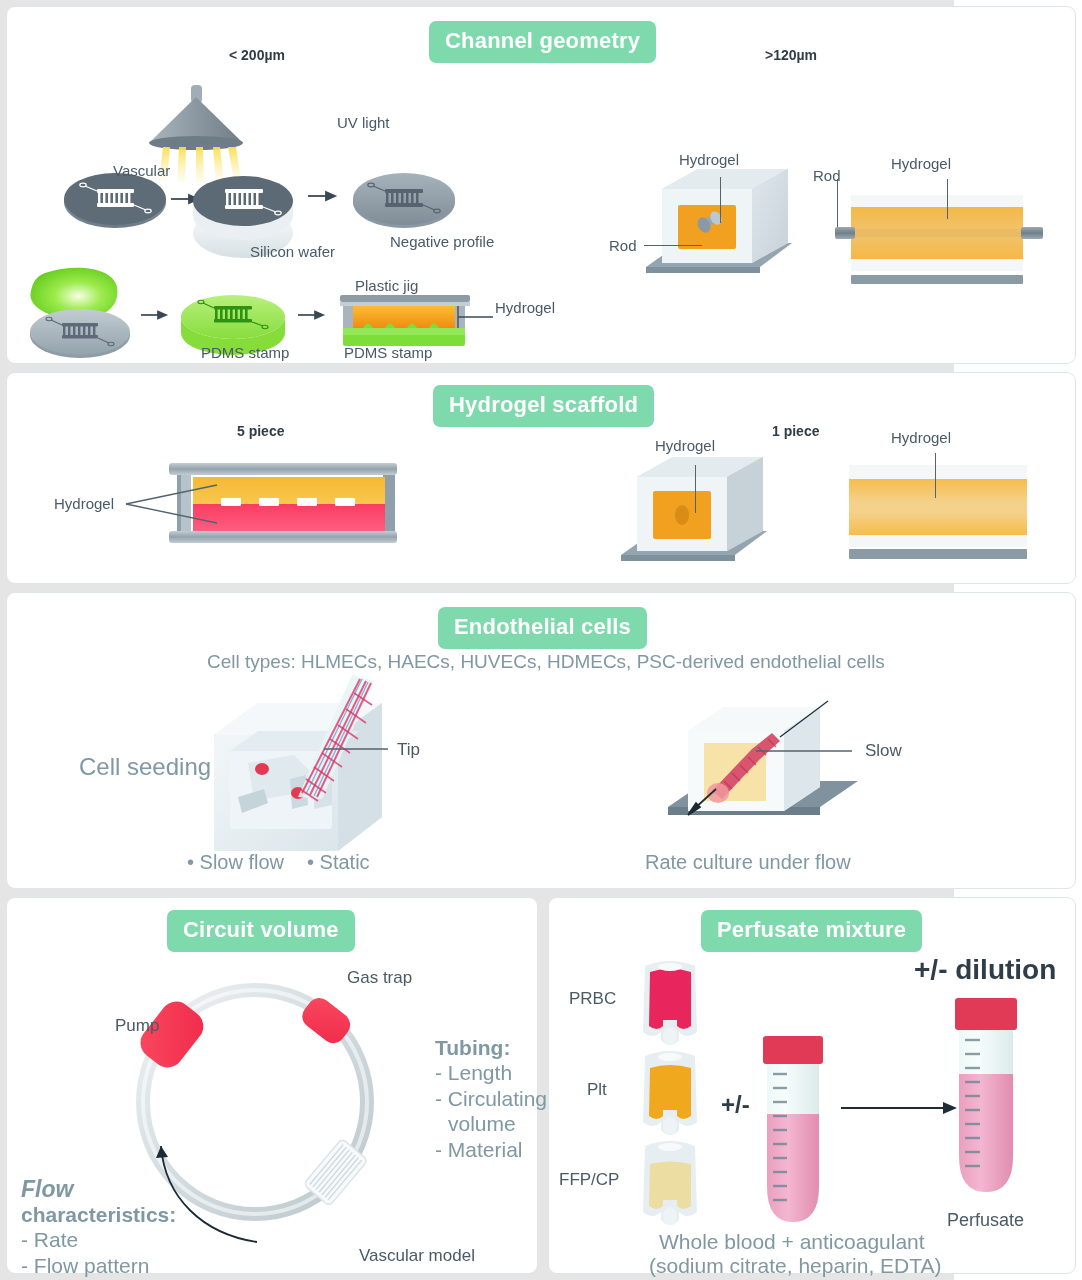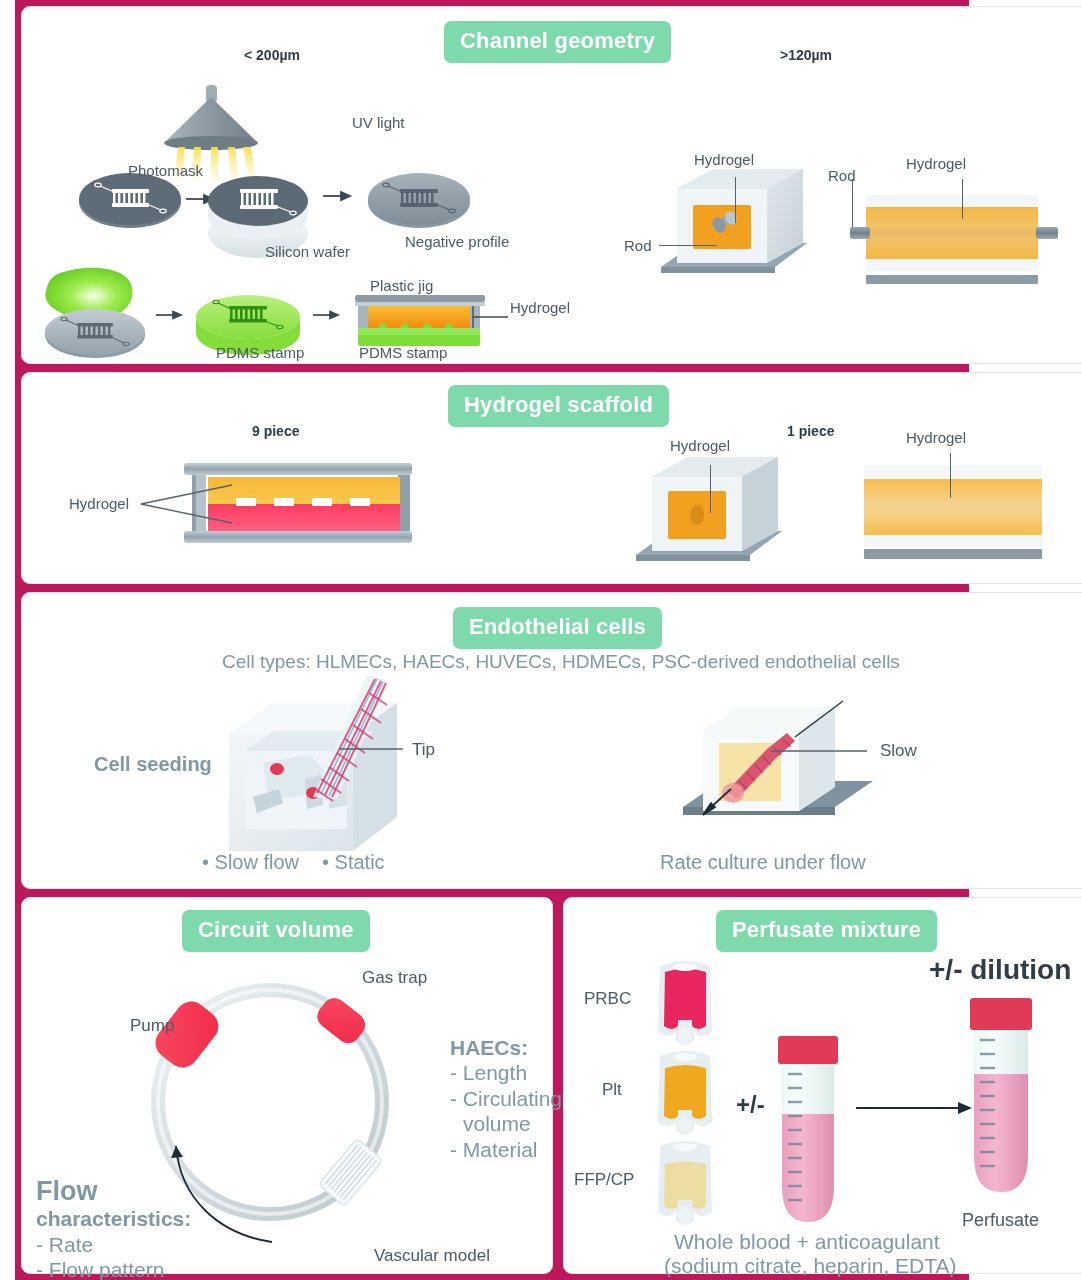--- a/index.html
+++ b/index.html
@@ -2,21 +2,21 @@
 <html><head>
 <meta charset="utf-8">
 <style>
   * { box-sizing: border-box; margin: 0; padding: 0; }
   html, body {
     width: 1082px; height: 1280px;
     background: #ffffff;
     font-family: "Liberation Sans", sans-serif;
     overflow: hidden;
   }
-  .page { position: relative; width: 954px; height: 1280px; background:#be185d;margin-left:15px; }
+  .page { position: relative; width: 954px; height: 1280px; background:#e5e5e5; }
 
   .panel {
     position: absolute;
     background: #ffffff;
     border: 1.6px solid #dfe5e8;
     border-radius: 9px;
   }
   #panel-channel   { left: 6px;   top: 6px;    width: 1070px; height: 358px; }
   #panel-scaffold  { left: 6px;   top: 372px;  width: 1070px; height: 212px; }
   #panel-endo      { left: 6px;   top: 592px;  width: 1070px; height: 297px; }
@@ -168,21 +168,21 @@
           <rect x="318" y="118" width="38" height="4" rx="1"></rect>
         </g>
         <path d="M318 106 L306 101" stroke="#56646f" stroke-width="1.3" fill="none"></path>
         <ellipse cx="304" cy="100" rx="3.2" ry="1.8" fill="none" stroke="#56646f" stroke-width="1.2"></ellipse>
         <path d="M356 120 L368 125" stroke="#56646f" stroke-width="1.3" fill="none"></path>
         <ellipse cx="370" cy="126" rx="3.2" ry="1.8" fill="none" stroke="#56646f" stroke-width="1.2"></ellipse>
       </g>
     </svg>
 
     <div class="lbl" style="left:330px; top:107px;">UV light</div>
-    <div class="lbl" style="left:106px; top:155px;">Photomask</div>
+    <div class="lbl" style="left:106px; top:155px;">Vascular</div>
     <div class="lbl" style="left:243px; top:236px;">Silicon wafer</div>
     <div class="lbl" style="left:383px; top:226px;">Negative profile</div>
 
     <svg style="left:8px; top:258px;" width="540" height="100" viewBox="0 0 540 100">
       <defs>
         <radialGradient id="blobG" cx=".55" cy=".55" r=".6">
           <stop offset="0" stop-color="#f6ffe6"></stop>
             <stop offset=".45" stop-color="#9ceb4c"></stop>
           <stop offset="1" stop-color="#66cc1e"></stop>
         </radialGradient>
@@ -339,21 +339,21 @@
     <div class="leader leader-v" style="left:940px; top:172px; height:40px;"></div>
     <div class="lbl" style="left:884px; top:148px;">Hydrogel</div>
     <div class="leader leader-v" style="left:830px; top:172px; height:48px;"></div>
     <div class="lbl" style="left:806px; top:160px;">Rod</div>
   </div>
 
   <div class="panel" id="panel-scaffold">
 
     <div class="badge" style="left:calc(50% - 108px); top:12px;">Hydrogel scaffold</div>
 
-    <div class="hdr" style="left:230px; top:50px;">9 piece</div>
+    <div class="hdr" style="left:230px; top:50px;">5 piece</div>
     <div class="hdr" style="left:765px; top:50px;">1 piece</div>
 
     <svg style="left:152px; top:88px;" width="250" height="90" viewBox="0 0 250 90">
       <defs>
         <linearGradient id="orangeTop" x1="0" y1="0" x2="0" y2="1">
           <stop offset="0" stop-color="#f8b735"></stop>
             <stop offset="1" stop-color="#f7c84f"></stop>
         </linearGradient>
         <linearGradient id="pinkBot" x1="0" y1="0" x2="0" y2="1">
           <stop offset="0" stop-color="#fb3c62"></stop>
@@ -424,21 +424,21 @@
     <div class="leader leader-v" style="left:928px; top:80px; height:45px;"></div>
     <div class="lbl" style="left:884px; top:56px;">Hydrogel</div>
   </div>
 
   <div class="panel" id="panel-endo">
 
     <div class="badge" style="left:calc(50% - 103px); top:14px;">Endothelial cells</div>
 
     <div class="lbl-blue" style="left:200px; top:58px; font-size:19px;">Cell types: HLMECs, HAECs, HUVECs, HDMECs, PSC-derived endothelial cells</div>
 
-    <div class="lbl-blue" style="left:72px; top:160px; font-size:20px;font-weight:bold;">Cell seeding</div>
+    <div class="lbl-blue" style="left:72px; top:160px; font-size:24px;">Cell seeding</div>
 
     <svg style="left:195px; top:100px;" width="230" height="175" viewBox="0 0 230 175">
       <defs>
         <linearGradient id="chamberG" x1="0" y1="0" x2="1" y2="1">
           <stop offset="0" stop-color="#f2f6f8"></stop>
             <stop offset="1" stop-color="#dbe5ea"></stop>
         </linearGradient>
       </defs>
 
       <path d="M12 42 L56 10 L180 10 L180 124 L136 158 L12 158 Z" fill="#e4ecf0"></path>
@@ -573,29 +573,29 @@
         <path d="M140 292 C86 284 48 248 44 196"></path>
       </g>
       <polygon points="44,196 39,208 51,207" fill="#1c2b36"></polygon>
     </svg>
 
     <div class="lbl" style="left:340px; top:70px; font-size:17px;">Gas trap</div>
     <div class="lbl" style="left:108px; top:118px; font-size:17px;">Pump</div>
     <div class="lbl" style="left:352px; top:348px; font-size:17px;">Vascular model</div>
 
     <div style="position:absolute; left:428px; top:138px;">
-      <div class="lbl-blue-b" style="position:static; font-size:21px;">HAECs:</div>
+      <div class="lbl-blue-b" style="position:static; font-size:21px;">Tubing:</div>
       <div class="lbl-blue" style="position:static; font-size:21px; line-height:1.22;">- Length</div>
       <div class="lbl-blue" style="position:static; font-size:21px; line-height:1.22;">- Circulating</div>
       <div class="lbl-blue" style="position:static; font-size:21px; line-height:1.22; padding-left:13px;">volume</div>
       <div class="lbl-blue" style="position:static; font-size:21px; line-height:1.22;">- Material</div>
     </div>
 
     <div style="position:absolute; left:14px; top:278px;">
-      <div class="lbl-blue-b" style="position:static; font-size:27px; line-height:1.16;">Flow</div>
+      <div class="lbl-blue-b" style="position:static; font-size:23px; line-height:1.16;font-style:italic;">Flow</div>
       <div class="lbl-blue-b" style="position:static; font-size:21px; line-height:1.16;">characteristics:</div>
       <div class="lbl-blue" style="position:static; font-size:21px; line-height:1.22;">- Rate</div>
       <div class="lbl-blue" style="position:static; font-size:21px; line-height:1.22;">- Flow pattern</div>
     </div>
   </div>
 
   <div class="panel" id="panel-perfusate">
 
     <div class="badge" style="left:152px; top:12px;">Perfusate mixture</div>
 

